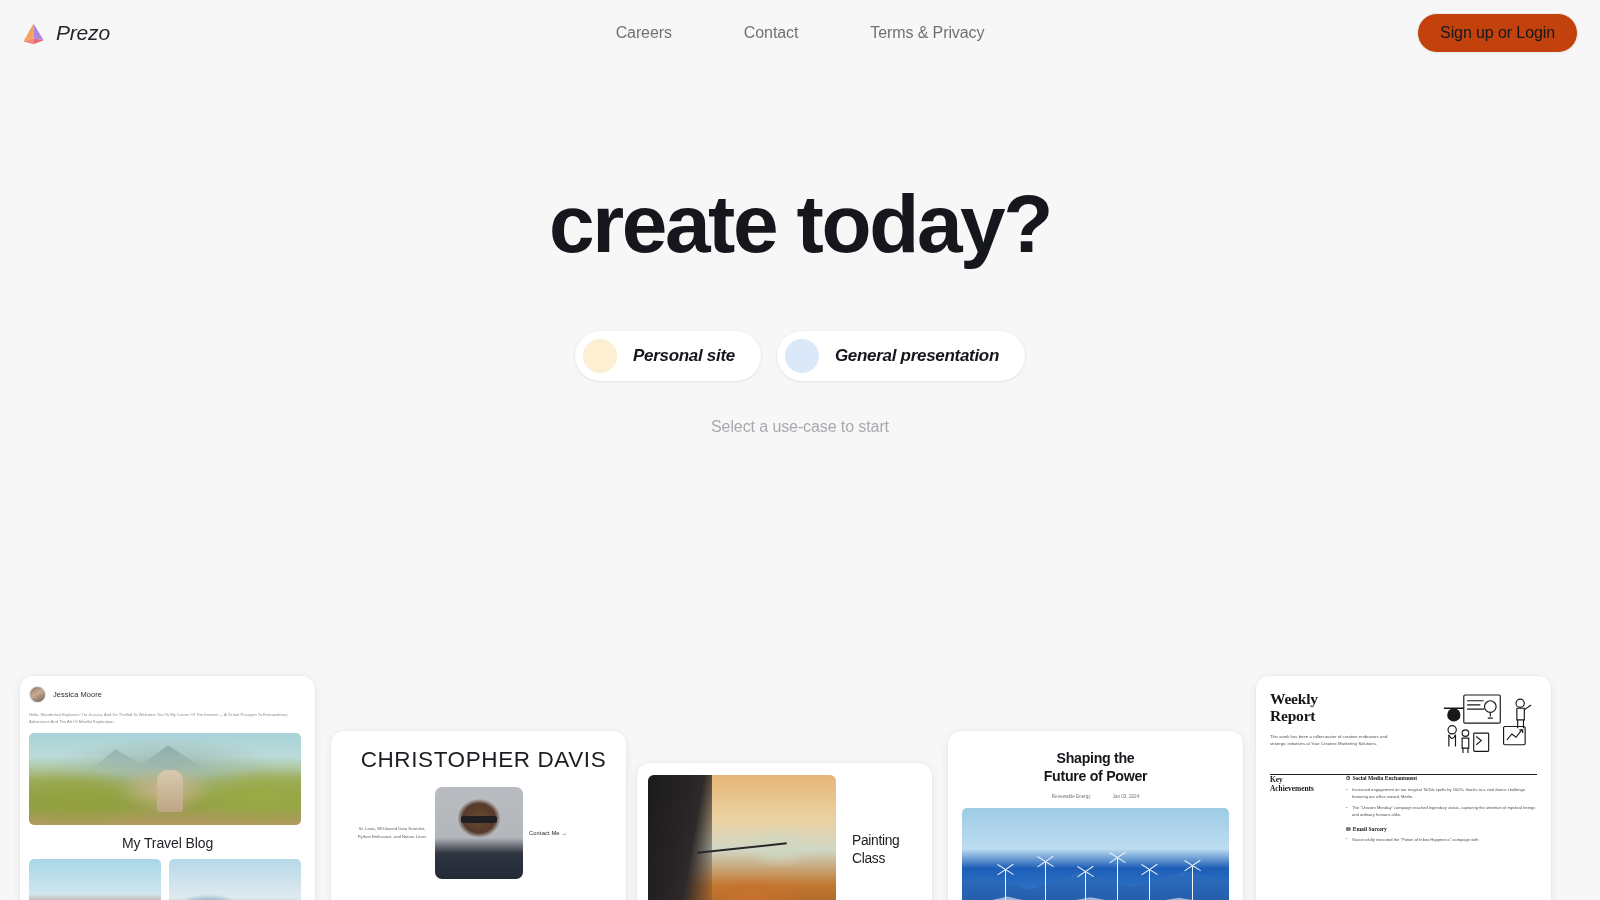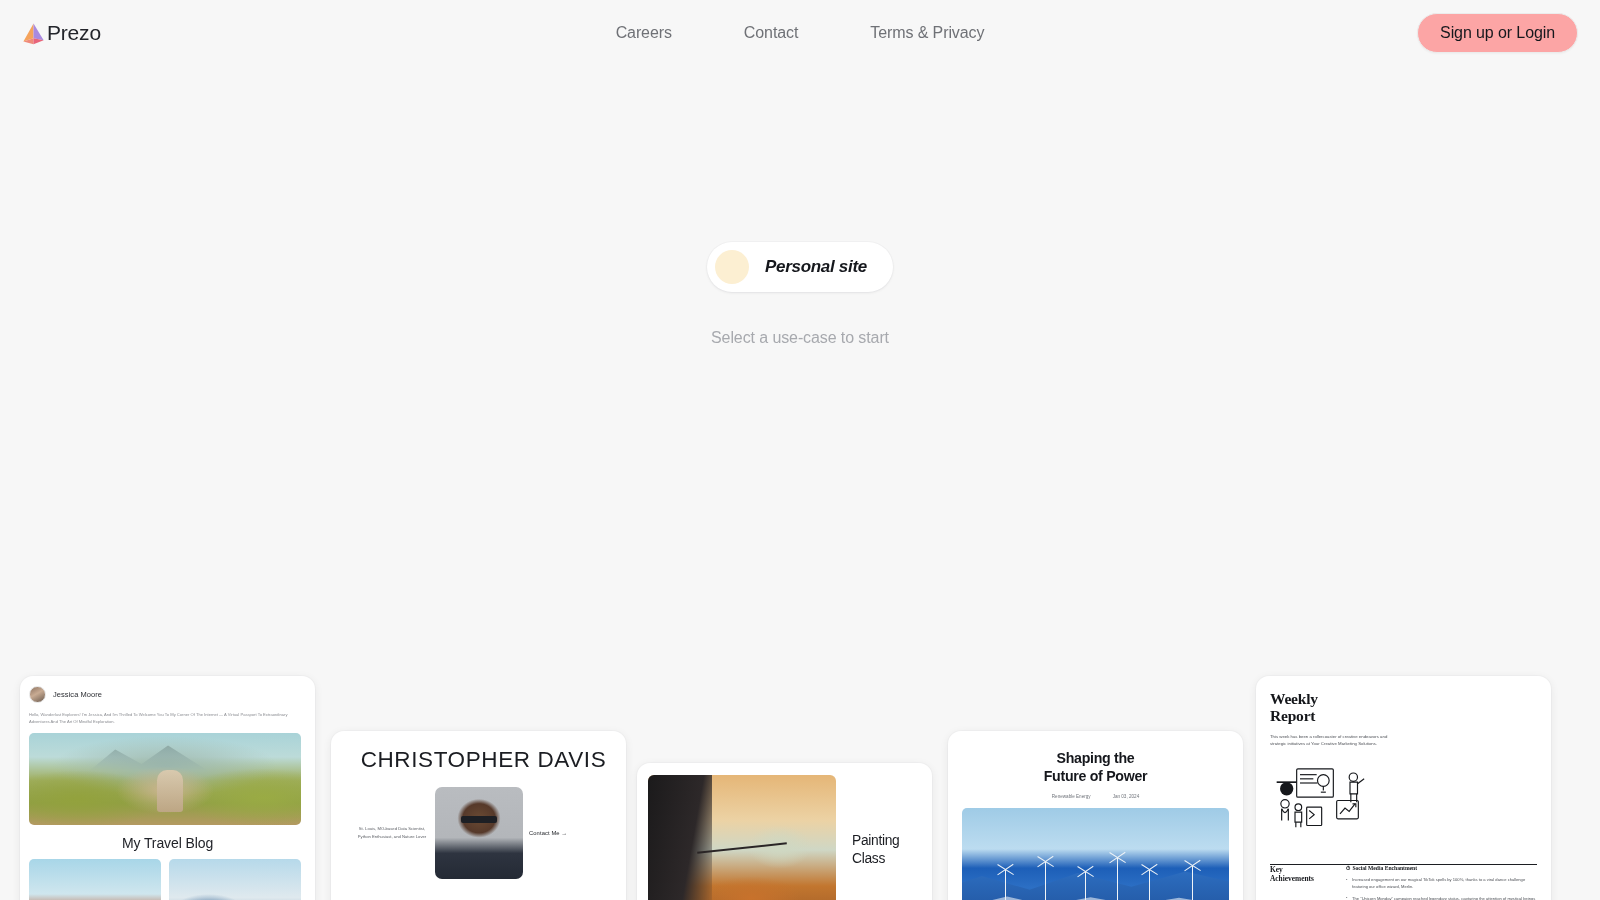--- a/index.html
+++ b/index.html
@@ -32,21 +32,23 @@
     align-items: center;
     background: #f7f7f7;
     z-index: 30;
   }
 
   .brand {
     position: absolute;
     left: 20px;
     display: flex;
     align-items: center;
+    gap: 9px;
     cursor: pointer;
+    font-style: italic;
   }
   .brand-mark { width: 27px; height: 27px; display: block; }
   .brand-name {
     font-size: 21px;
     font-weight: 400;
     color: #23252b;
     letter-spacing: -0.2px;
   }
 
   .nav {
@@ -64,21 +66,21 @@
     letter-spacing: -0.1px;
     cursor: pointer;
     white-space: nowrap;
   }
 
   .signup-btn {
     position: absolute;
     right: 22px;
     height: 40px;
     padding: 0 22px;
-    background: #fca5a5;
+    background: #c2410c;
     border: 1px solid #ececec;
     border-radius: 22px;
     font-family: "Liberation Sans", sans-serif;
     font-size: 16px;
     color: #16181d;
     letter-spacing: -0.1px;
     cursor: pointer;
     box-shadow: 0 1px 2px rgba(0,0,0,0.035);
     white-space: nowrap;
   }
@@ -370,21 +372,21 @@
     position: absolute;
     top: -1px; left: -9px;
     width: 19px; height: 1.3px;
     background: #eef3f7;
   }
   .turbine::before { transform: rotate(32deg); }
   .turbine::after  { transform: rotate(-34deg); }
 
   
   .wr-inner { padding: 14px 14px 0 14px; }
-  .wr-top { display: flex; justify-content: space-between; align-items: flex-start; flex-direction: column; }
+  .wr-top { display: flex; justify-content: space-between; align-items: flex-start; }
   .wr-left { width: 150px; }
   .wr-title {
     font-family: "Liberation Serif", serif;
     font-size: 15.5px;
     line-height: 1.12;
     font-weight: 700;
     color: #14161a;
     letter-spacing: -0.2px;
   }
   .wr-intro {
@@ -460,26 +462,31 @@
       <a class="nav-link">Careers</a>
       <a class="nav-link">Contact</a>
       <a class="nav-link">Terms &amp; Privacy</a>
     </nav>
 
     <button class="signup-btn">Sign up or Login</button>
   </header>
 
   <section class="hero">
     <h1 class="hero-title">
+      <span class="line">create today?</span>
     </h1>
 
     <div class="usecases">
       <button class="usecase">
         <span class="usecase-dot" style="background:#fcefd2"></span>
         <span class="usecase-label">Personal site</span>
+      </button>
+      <button class="usecase">
+        <span class="usecase-dot" style="background:#dbe8fa"></span>
+        <span class="usecase-label">General presentation</span>
       </button>
     </div>
 
     <p class="hero-hint">Select a use-case to start</p>
   </section>
 
   <section class="cards">
 
     <div class="card c1">
       <div class="blog-inner">

